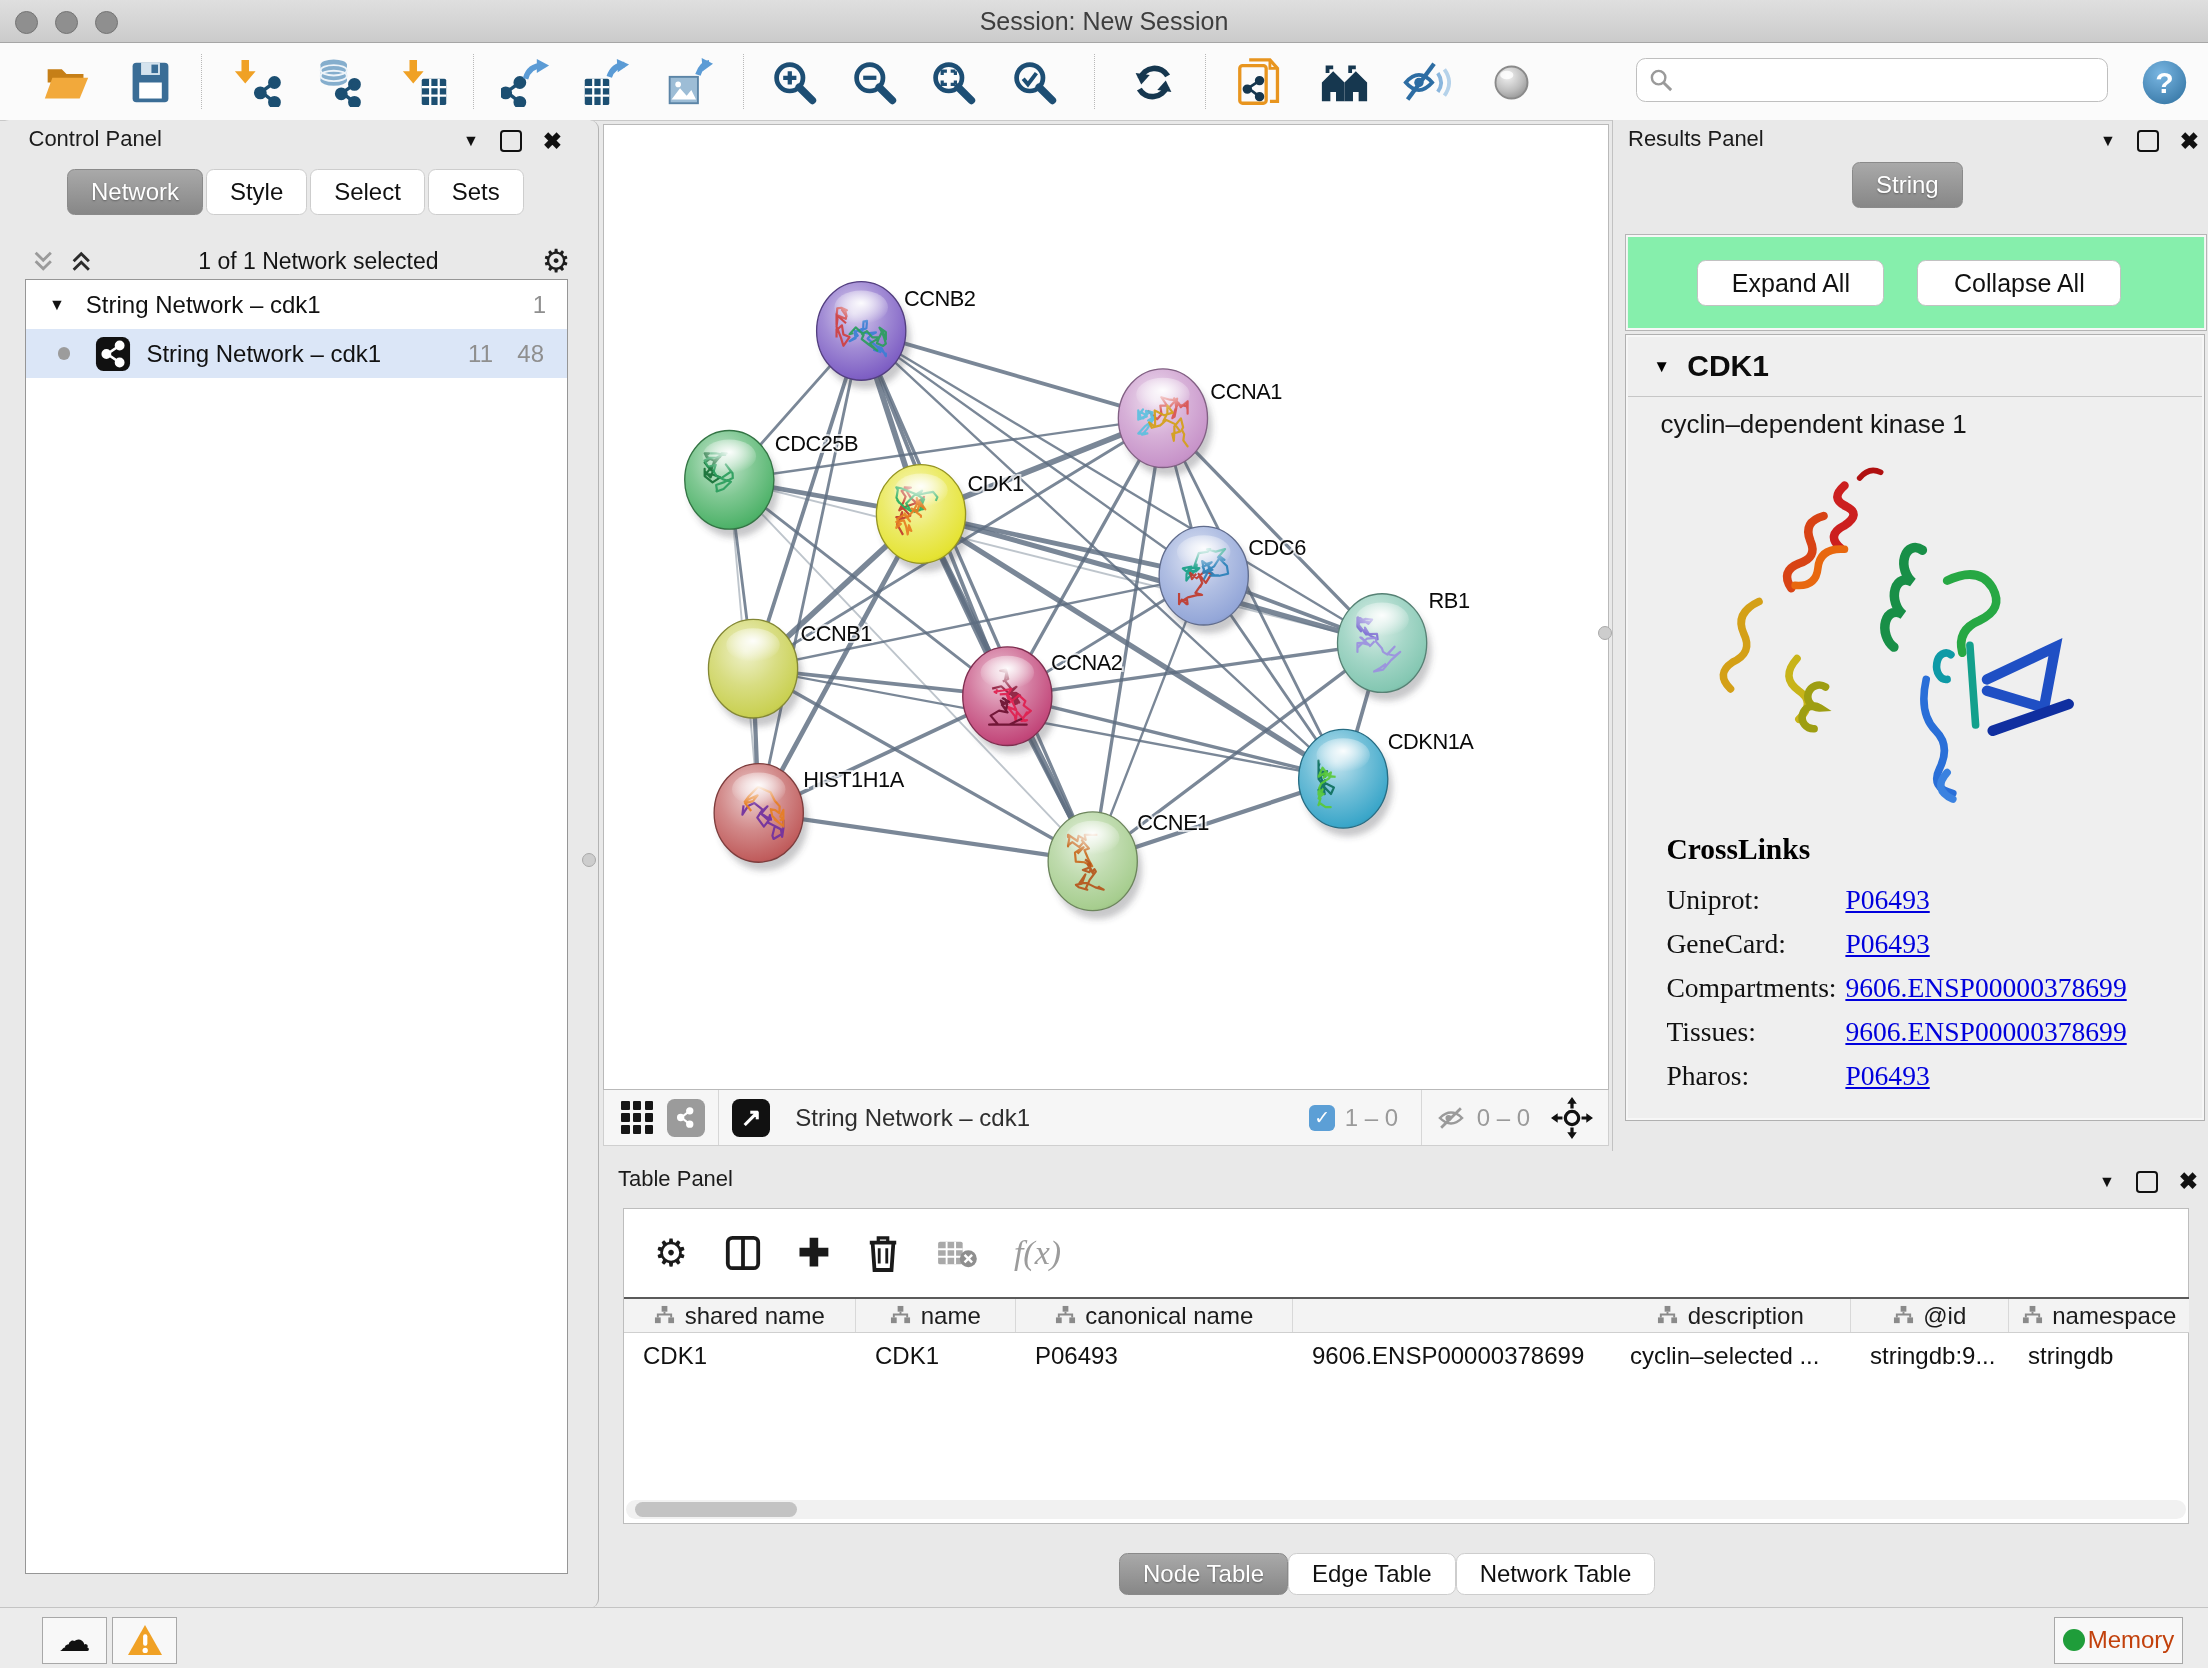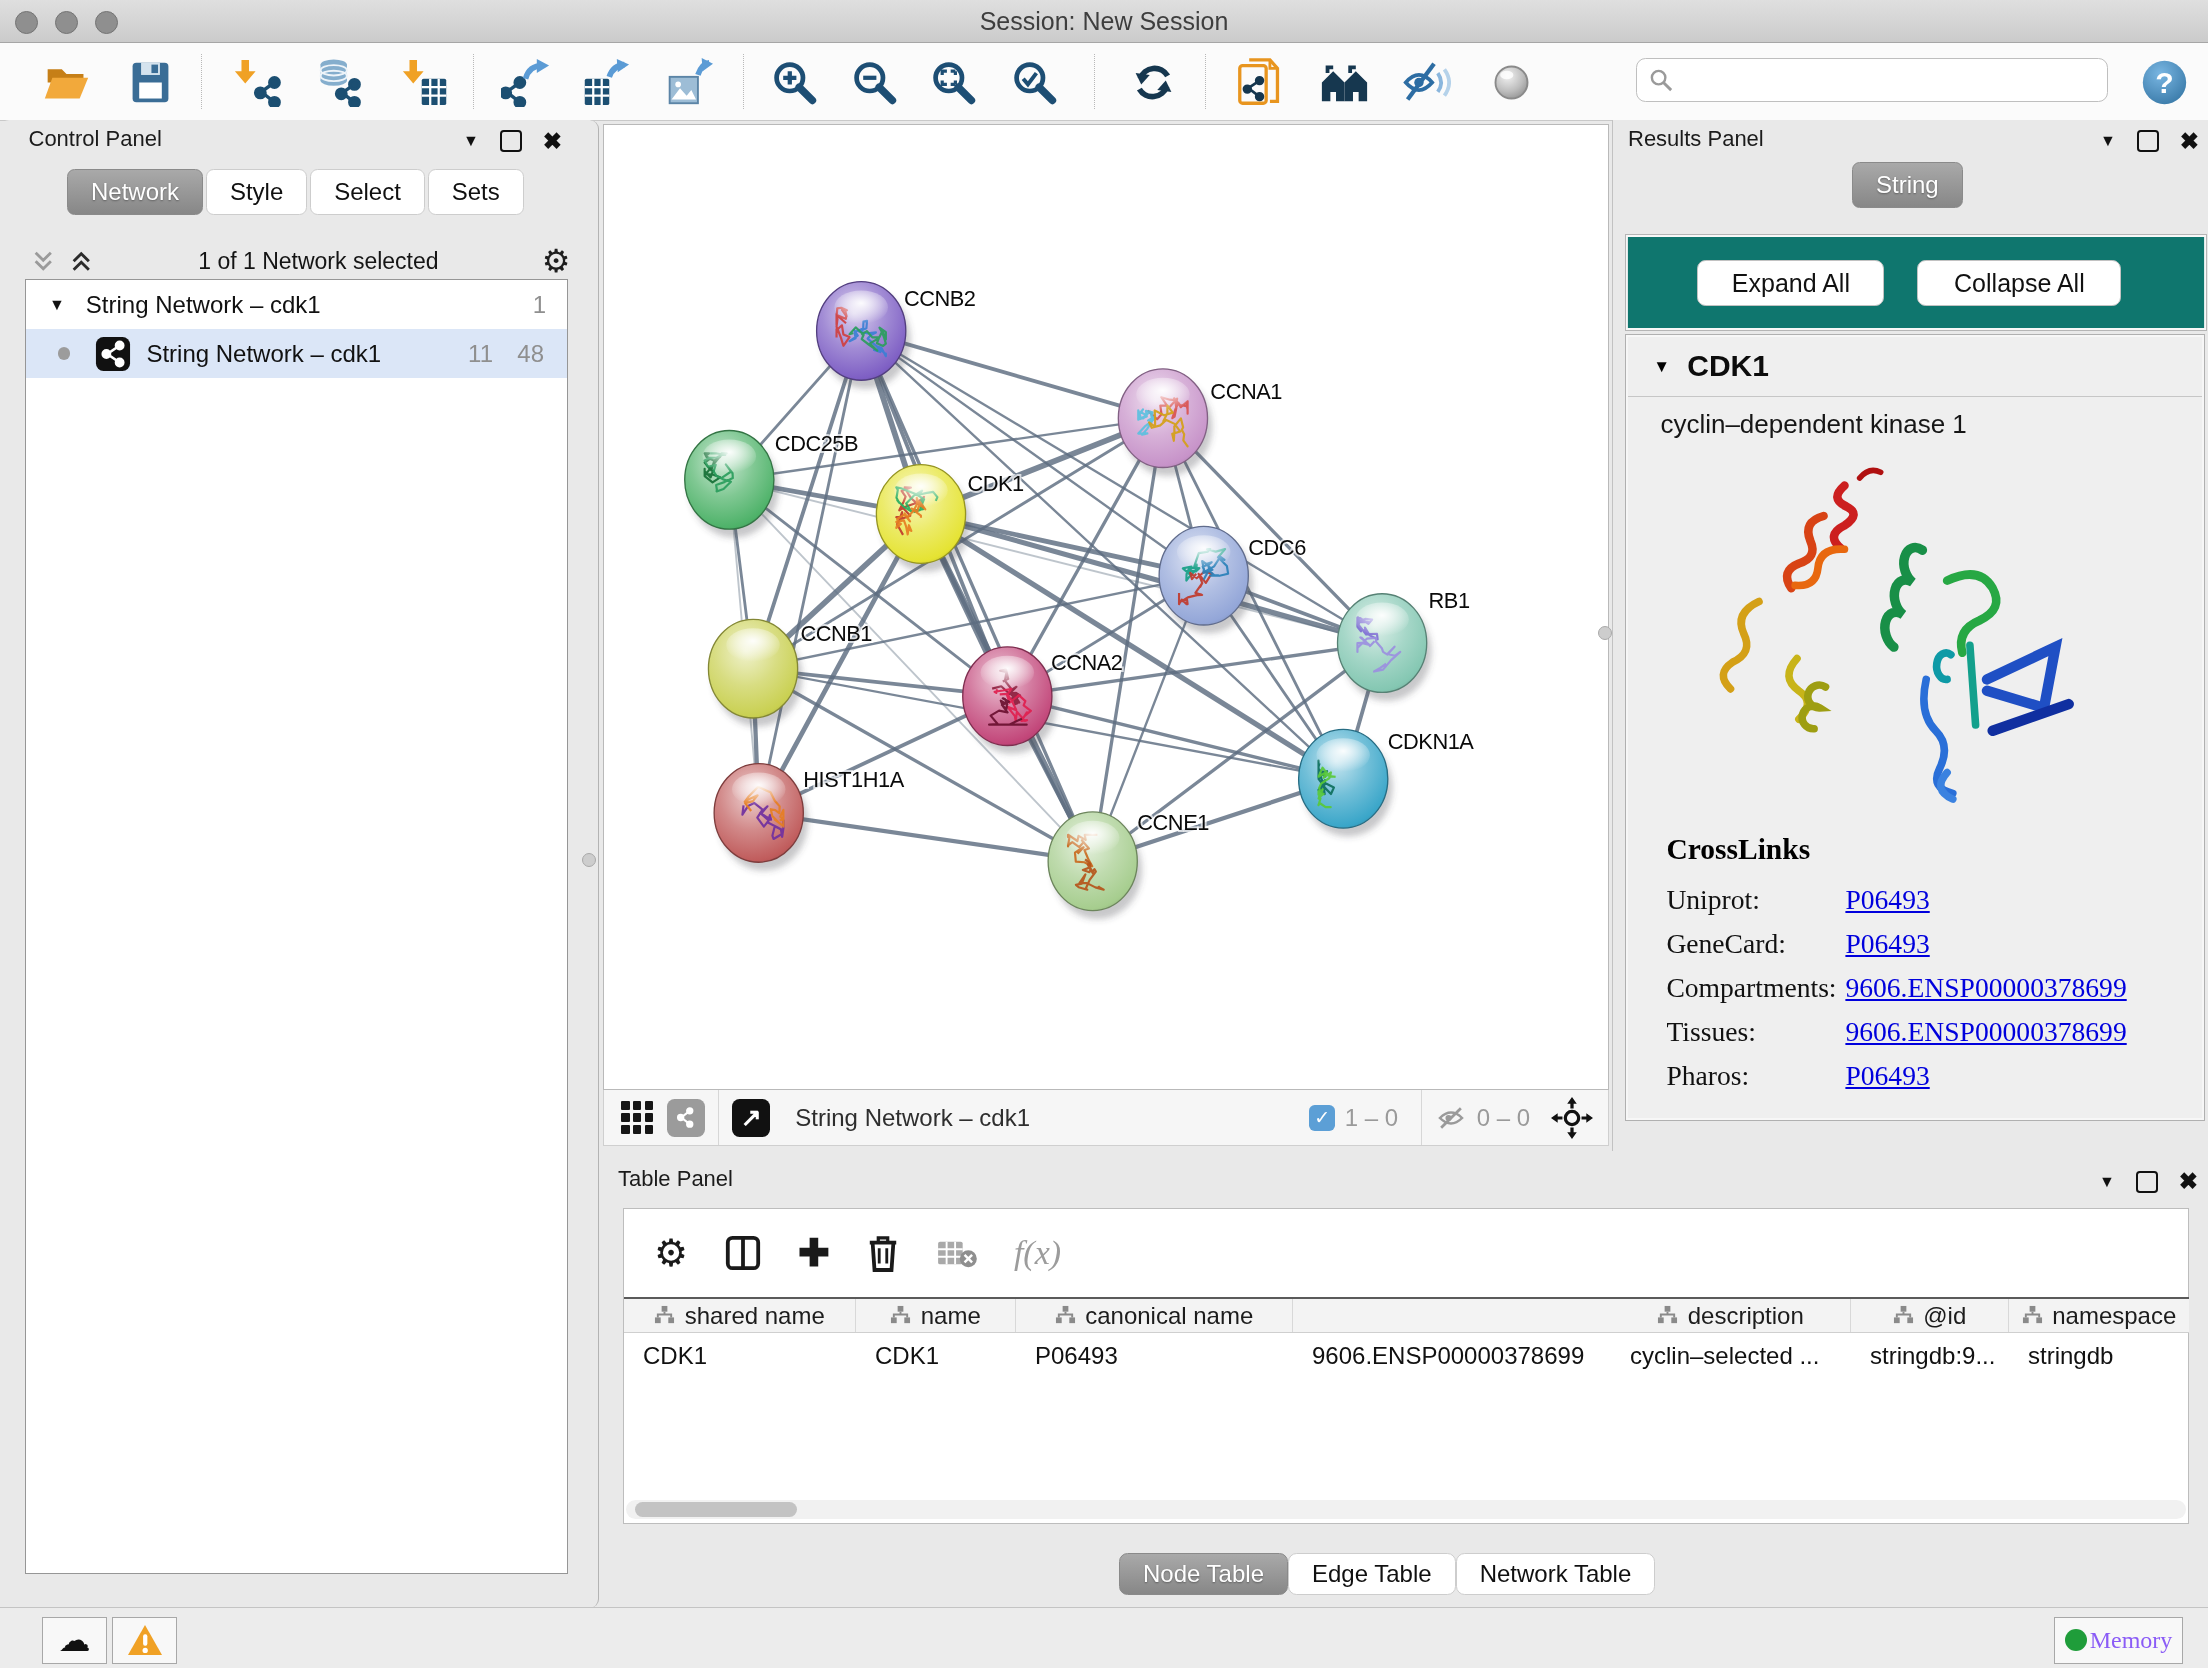--- a/index.html
+++ b/index.html
@@ -39,21 +39,21 @@
   .ns-sep{width:1px;height:100%;background:#d7d7d7;margin:0 13.3px;}
   #grid-icon{display:grid;grid-template-columns:repeat(3,8.6px);grid-template-rows:repeat(3,8.6px);gap:3.3px;margin-left:17px;}
   #grid-icon i{background:#161616;border-radius:1px;}
   .roundicon{width:38px;height:38px;border-radius:7.6px;display:flex;align-items:center;justify-content:center;}
   #ns-name{font-size:24px;color:#2e2e2e;margin-left:25px;flex:1;}
   .nscount{font-size:24px;color:#9a9a9a;margin:0 9.5px;}
   #ns-check{width:26px;height:26px;border-radius:5.7px;background:#5c9fd6;color:#fff;font-size:19px;display:flex;align-items:center;justify-content:center;}
   
   #results-panel{left:1612px;top:120px;width:596px;height:1031px;background:#e9e9e9;border-left:1px solid #c2c2c2;box-sizing:border-box;}
   #rp-tab{position:absolute;left:239px;top:42px;}
-  #rp-expandbox{position:absolute;left:12.4px;top:114px;width:580px;height:95px;border:1px solid #b5b5b5;background:#0f766e;box-shadow:inset 0 0 0 1.9px #f7f7f7;}
+  #rp-expandbox{position:absolute;left:12.4px;top:114px;width:580px;height:95px;border:1px solid #b5b5b5;background:#86efac;box-shadow:inset 0 0 0 1.9px #f7f7f7;}
   #rp-cdk1box{position:absolute;left:12.4px;top:214px;width:580px;height:787px;border:1px solid #b0b0b0;background:#efefef;box-shadow:inset 0 0 0 1.9px #f7f7f7;box-sizing:border-box;}
   #cdk1-head{position:absolute;left:1.9px;top:1.9px;width:574px;height:59px;border-bottom:1px solid #c6c6c6;display:flex;align-items:center;}
   #cdk1-title{font-size:30px;font-weight:bold;color:#0c0c0c;margin-left:59px;}
   #cdk1-desc{position:absolute;left:34px;top:74px;font-size:26px;color:#161616;}
   #xlinks{position:absolute;left:40px;top:498px;width:514px;font-family:"Liberation Serif",serif;}
   #xl-head{font-size:29.5px;font-weight:bold;color:#000;margin-bottom:12px;}
   .xl-row{display:flex;height:44px;align-items:center;font-size:27.6px;color:#111;}
   .xl-label{width:179px;}
   .xl-link{color:#0000dd;text-decoration:underline;}
   
@@ -66,21 +66,21 @@
   .th{display:flex;align-items:center;justify-content:center;gap:9.5px;font-size:24px;color:#1c1c1c;border-right:1px solid #d8d8d8;box-sizing:border-box;flex:none;overflow:hidden;white-space:nowrap;}
   #tbl-row{position:absolute;left:0;top:126px;width:1565px;height:42px;display:flex;overflow:hidden;}
   .td{font-size:24px;color:#111;padding-left:19px;box-sizing:border-box;flex:none;overflow:hidden;white-space:nowrap;display:flex;align-items:center;}
   #tp-hscroll{position:absolute;left:1.9px;bottom:3.8px;width:1560px;height:19px;background:#f1f1f1;border-radius:9.5px;}
   #tp-thumb{position:absolute;left:9.5px;top:1.9px;width:162px;height:15px;background:#c3c3c3;border-radius:7.6px;}
   #tp-tabs{position:absolute;left:520px;top:402px;}
   #tp-tabs .tab{height:40px;font-size:24px;border-radius:8.6px;margin-right:0;}
   
   #bottombar{left:0;top:1607px;width:2208px;height:61px;background:#ececec;border-top:1px solid #c4c4c4;box-sizing:border-box;}
   .bb-btn{position:absolute;top:8.6px;height:45px;background:#f8f8f8;border:1px solid #a8a8a8;display:flex;align-items:center;justify-content:center;}
-  #memory-btn{left:2054px;width:127px;gap:3px;font-size:24px;color:#8b5cf6;font-family:Liberation Serif, serif;}
+  #memory-btn{left:2054px;width:127px;gap:3px;font-size:24px;color:#c2410c;}
   #mem-dot{width:22px;height:22px;border-radius:50%;background:#1f9d3a;}
   .glyph{line-height:1;}
 </style>
 </head>
 <body>
 
 <div id="titlebar" class="abs">
   <span class="tlight" style="left:15px"></span>
   <span class="tlight" style="left:55px"></span>
   <span class="tlight" style="left:95px"></span>

